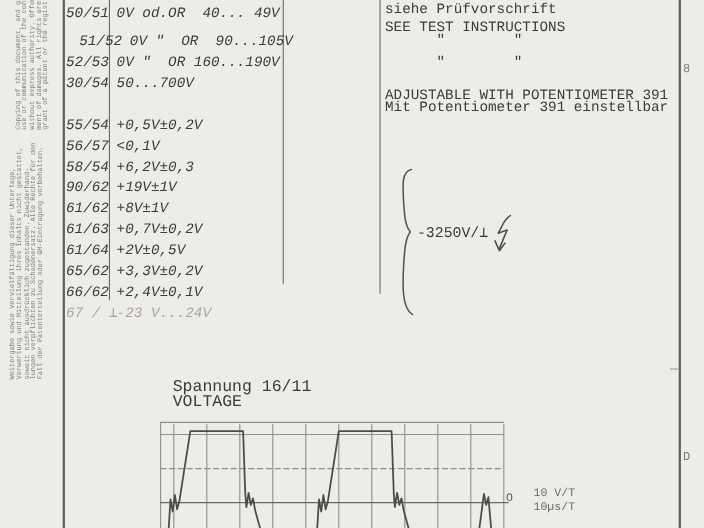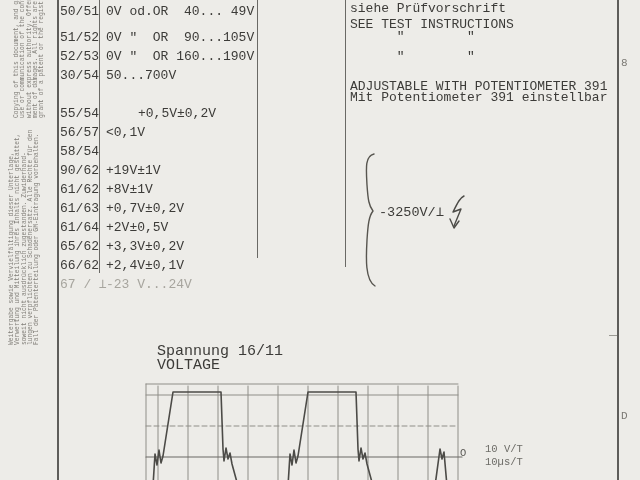--- a/index.html
+++ b/index.html
@@ -6,27 +6,27 @@
   .page{
     position:relative;width:640px;height:480px;overflow:hidden;
     background:#edece8;
     font-family:"Liberation Mono","DejaVu Sans Mono",monospace;
     color:#3c3b38;
   }
   
   .vline{position:absolute;width:2px;background:rgba(62,61,58,.82);}
   .vline.thin{width:1px;background:rgba(62,61,58,.75);}
   
-  .table-wrap{position:absolute;left:60px;top:2px;width:280px;}
+  .table-wrap{position:absolute;left:60px;top:2px;width:280px;font-style:italic;}
   .trow{display:flex;height:19px;font-size:13px;line-height:19px;white-space:pre;}
   .trow .pins{width:40px;flex:0 0 40px;}
   .trow .val{padding-left:6px;}
   .trow.faint{color:#a7a59e;}
-  .gap-small{margin-top:7px;}
-  .gap-large{margin-top:19px;gap:32px;}
+  .gap-small{margin-top:7px;padding-left:12px;}
+  .gap-large{margin-top:19px;}
   
   .note{position:absolute;left:350px;font-size:13px;line-height:13px;white-space:pre;}
   
   .hv-label{position:absolute;left:379px;top:203px;font-size:13.5px;}
   
   .scope-title{position:absolute;left:157px;top:345px;font-size:15px;line-height:13.5px;white-space:pre;}
   .small-label{position:absolute;font-size:10.5px;color:#6d6c67;line-height:11px;white-space:pre;}
   
   .zone{position:absolute;left:621px;font-size:11px;color:#7b7974;}
   
@@ -68,21 +68,21 @@
   <div class="vline" style="left:617px;top:0;height:480px;"></div>
   <div class="tick"></div>
 
   <div class="table-wrap" id="pin-table">
       <div class="trow"><div class="pins">50/51</div><div class="val">0V od.OR  40... 49V</div></div>
       <div class="trow gap-small"><div class="pins">51/52</div><div class="val">0V "  OR  90...105V</div></div>
       <div class="trow"><div class="pins">52/53</div><div class="val">0V "  OR 160...190V</div></div>
       <div class="trow"><div class="pins">30/54</div><div class="val">50...700V</div></div>
       <div class="trow gap-large"><div class="pins">55/54</div><div class="val">+0,5V±0,2V</div></div>
       <div class="trow"><div class="pins">56/57</div><div class="val">&lt;0,1V</div></div>
-      <div class="trow"><div class="pins">58/54</div></div>
+      <div class="trow"><div class="pins">58/54</div><div class="val">+6,2V±0,3</div></div>
       <div class="trow"><div class="pins">90/62</div><div class="val">+19V±1V</div></div>
       <div class="trow"><div class="pins">61/62</div><div class="val">+8V±1V</div></div>
       <div class="trow"><div class="pins">61/63</div><div class="val">+0,7V±0,2V</div></div>
       <div class="trow"><div class="pins">61/64</div><div class="val">+2V±0,5V</div></div>
       <div class="trow"><div class="pins">65/62</div><div class="val">+3,3V±0,2V</div></div>
       <div class="trow"><div class="pins">66/62</div><div class="val">+2,4V±0,1V</div></div>
       <div class="trow faint"><div class="pins">67 / ⊥</div><div class="val">-23 V...24V</div></div>
     </div>
 
   <div class="note" style="top:2px;">siehe Prüfvorschrift</div>

